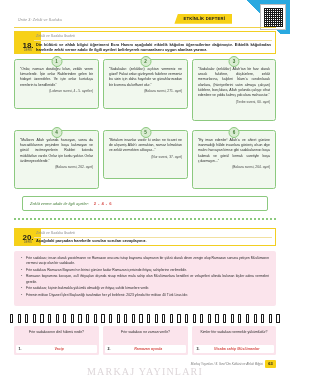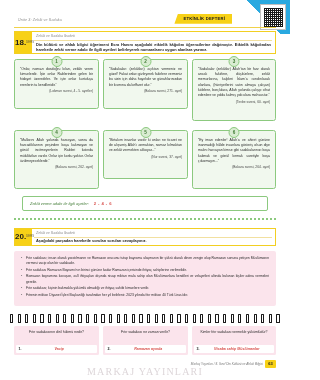--- a/index.html
+++ b/index.html
@@ -52,23 +52,23 @@
   }
 
   
   .act{
     position:absolute;left:14px;right:14px;
     border:.7px solid #f2cf22;
     background:#ffffff;
     height:21px;
   }
   .act .numbox{
-    position:absolute;left:0;top:0;bottom:0;width:17px;
-    background:#f7d117;display:flex;flex-direction:row;
-    align-items:center;justify-content:flex-start;line-height:1;
+    position:absolute;left:0;top:0;bottom:0;width:26px;
+    background:#f7d117;display:flex;flex-direction:column;
+    align-items:center;justify-content:flex-end;line-height:1;
   }
   .act .num{font-size:8px;font-weight:bold;color:#1a1a1a;}
   .act .num-sub{font-size:2.6px;color:#4a4a4a;margin-top:.6px;letter-spacing:.2px;}
   .act .act-topic{
     position:absolute;left:21px;top:2.4px;
     font-size:3.6px;font-style:italic;color:#8d8d8d;
   }
   .act .act-divider{
     position:absolute;left:19px;right:3px;top:8px;height:.5px;background:#f2e0a0;
   }

